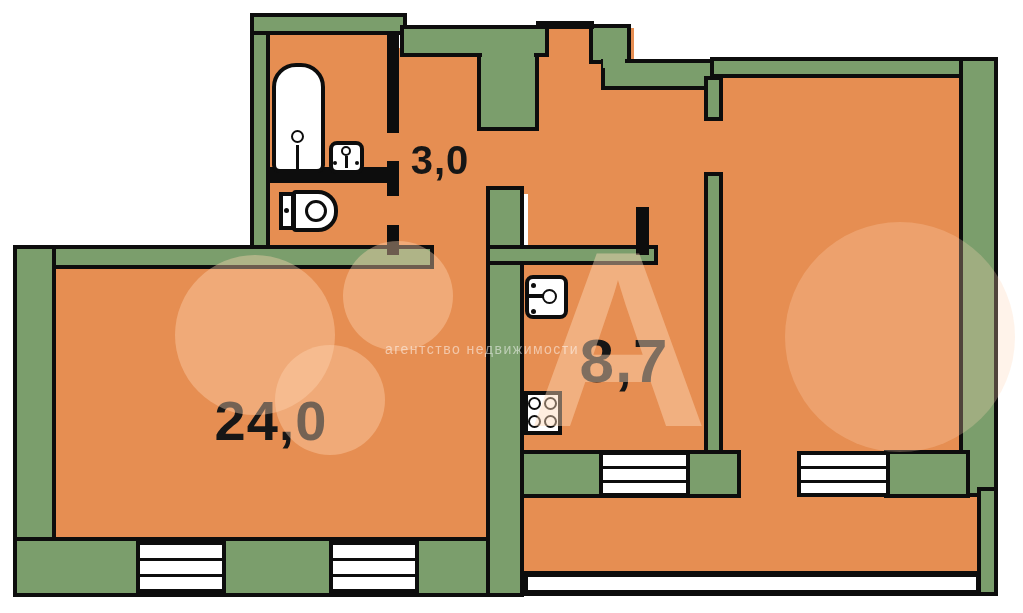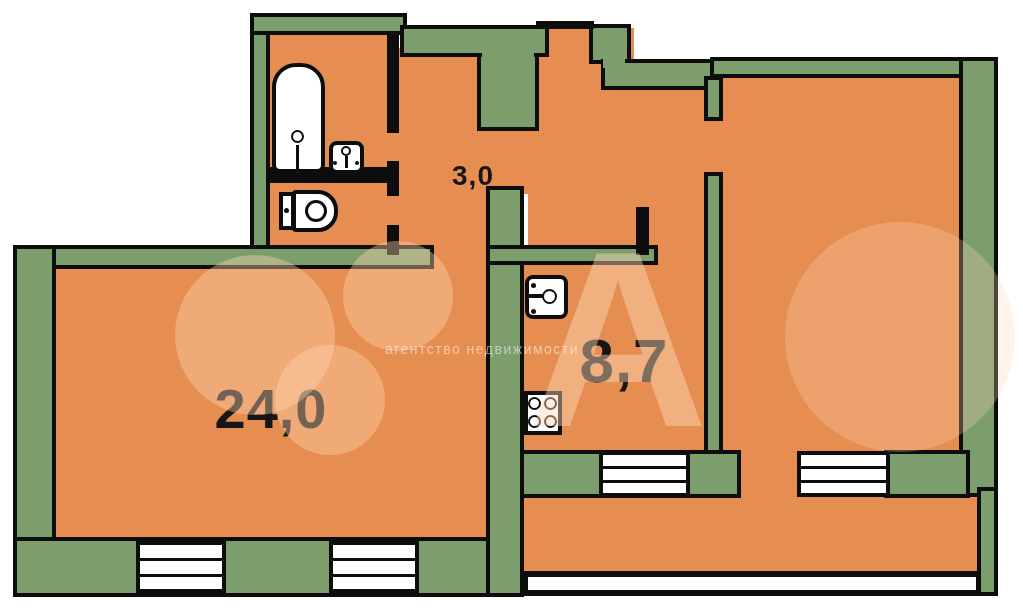--- a/index.html
+++ b/index.html
@@ -106,23 +106,23 @@
   <div class="fx circle" style="left:542px;top:289px;width:15px;height:15px;border-width:2px;"></div>
   <div class="fx" style="left:531px;top:283px;width:5px;height:5px;border-radius:50%;background:#0D0D0D;"></div>
   <div class="fx" style="left:531px;top:309px;width:5px;height:5px;border-radius:50%;background:#0D0D0D;"></div>
 
   <div class="fixture" style="left:524px;top:391px;width:38px;height:44px;"></div>
   <div class="fx circle" style="left:528px;top:397px;width:13px;height:13px;border-width:2px;"></div>
   <div class="fx circle" style="left:544px;top:397px;width:13px;height:13px;border-width:2px;"></div>
   <div class="fx circle" style="left:528px;top:415px;width:13px;height:13px;border-width:2px;"></div>
   <div class="fx circle" style="left:544px;top:415px;width:13px;height:13px;border-width:2px;"></div>
 
-  <div class="label" style="left:440px;top:176px;font-size:28px;margin-left:33px;">3,0</div>
+  <div class="label" style="left:440px;top:160px;font-size:40px;">3,0</div>
   <div class="label" style="left:624px;top:360px;font-size:62px;">8,7</div>
-  <div class="label" style="left:271px;top:408px;font-size:56px;">24,0</div>
+  <div class="label" style="left:271px;top:420px;font-size:56px;">24,0</div>
 
   <div class="wm wm-circle" style="left:175px;top:255px;width:160px;height:160px;"></div>
   <div class="wm wm-circle" style="left:343px;top:241px;width:110px;height:110px;"></div>
   <div class="wm wm-circle" style="left:275px;top:345px;width:110px;height:110px;"></div>
   <div class="wm wm-circle" style="left:785px;top:222px;width:230px;height:230px;background:rgba(255,212,178,0.28);"></div>
   <div class="wm wm-letter" style="left:618px;top:340px;">А</div>
   <div class="wm wm-sub" style="left:482px;top:349px;">агентство недвижимости</div>
 
 </div>
 

